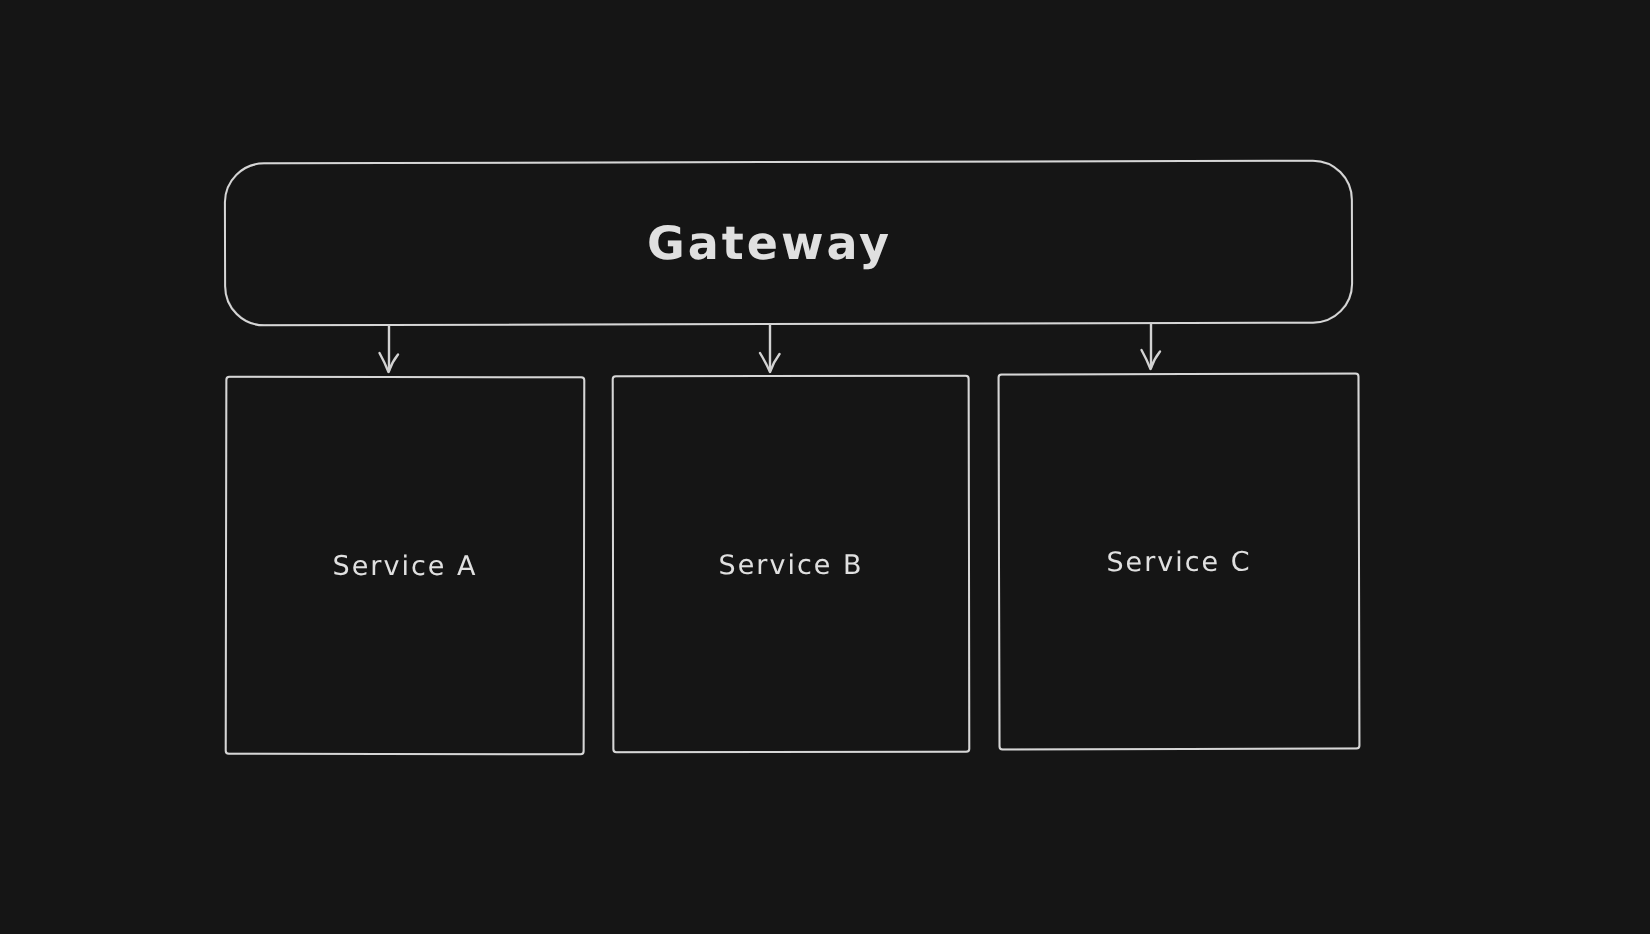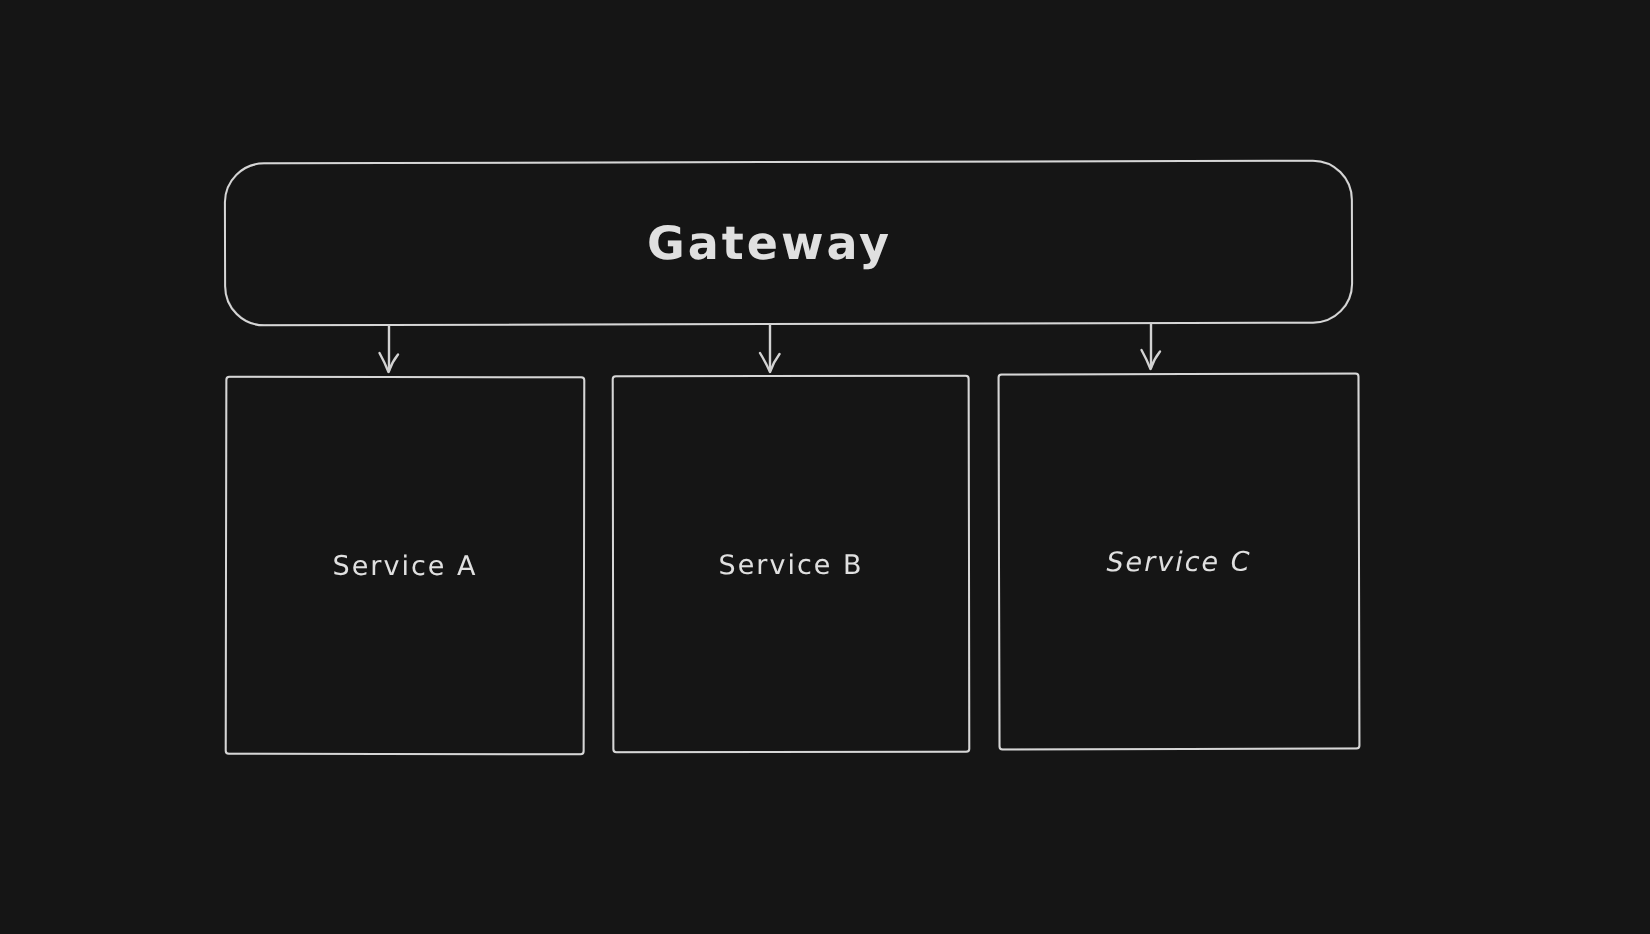--- a/index.html
+++ b/index.html
@@ -77,21 +77,20 @@
     transform: rotate(-0.1deg);
     text-align: right;
   }
 
   .node-service-c {
     left: 998px;
     top: 373px;
     width: 362px;
     height: 377px;
     transform: rotate(-0.15deg);
-    font-style: italic;
   }
 
   .node-service .label {
     font-size: 27px;
     font-weight: 500;
     letter-spacing: 2px;
   }
 
   .label {
     white-space: nowrap;

